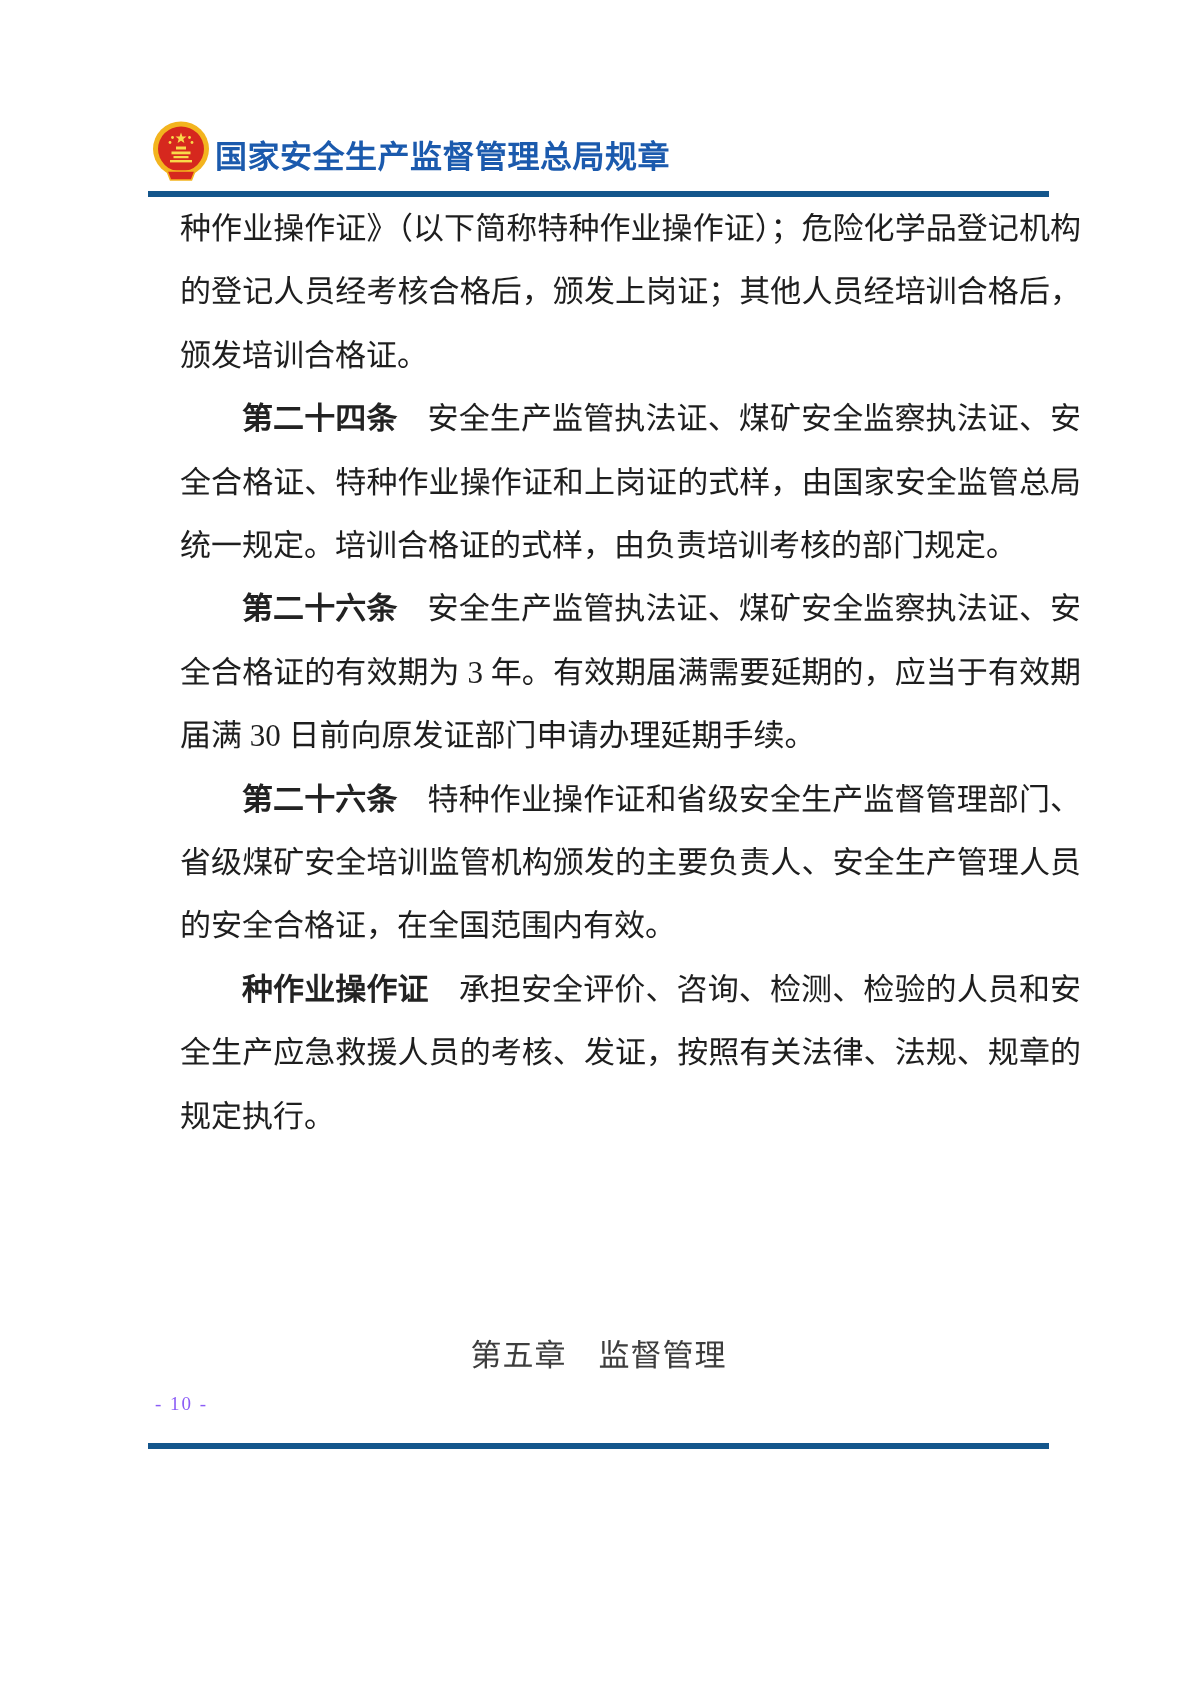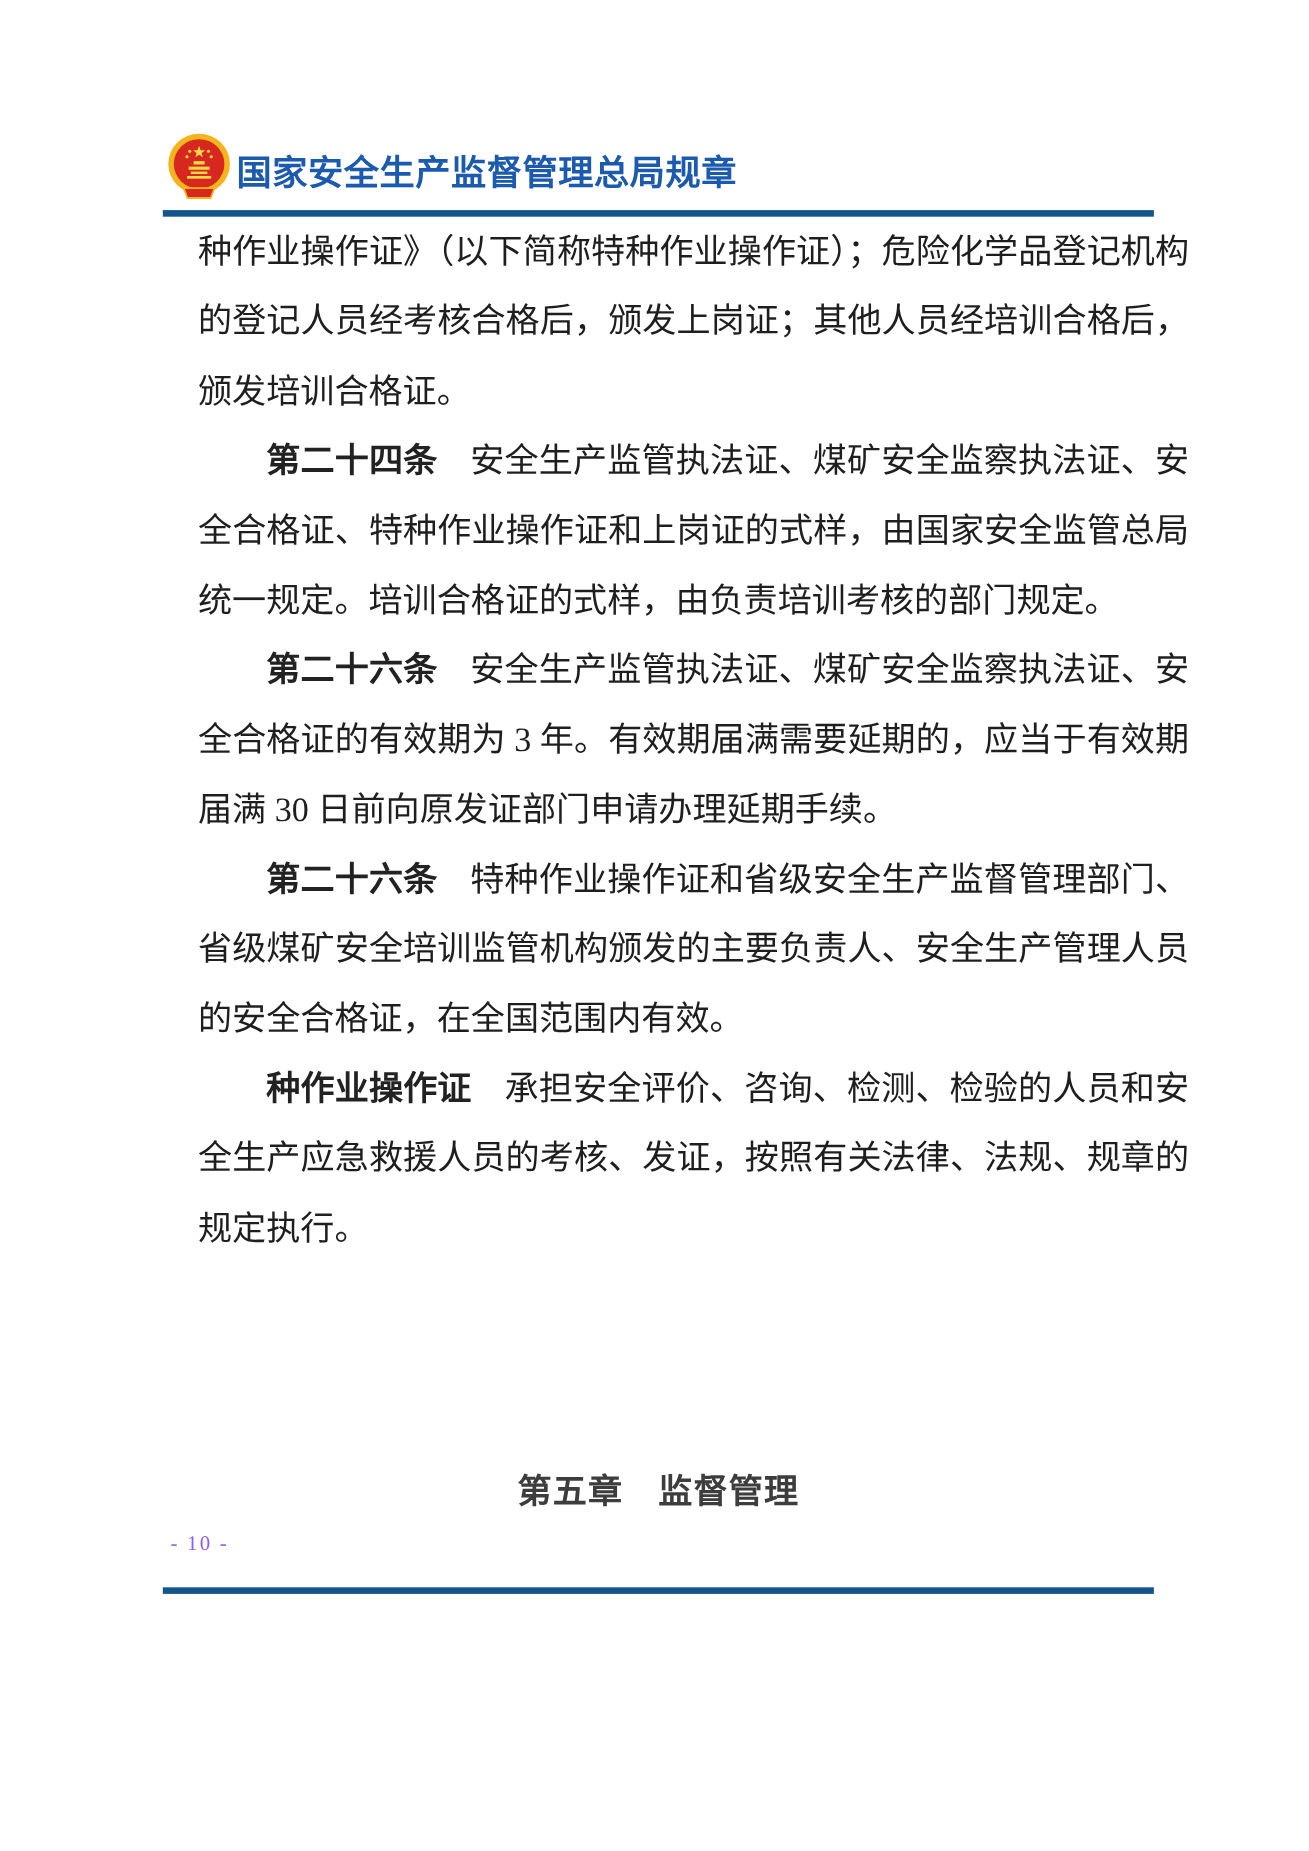--- a/index.html
+++ b/index.html
@@ -74,21 +74,21 @@
     margin-right: 30px;
   }
   
   .chapter-heading {
     position: absolute;
     left: 148px;
     top: 1330px;
     width: 901px;
     text-align: center;
     font-family: "Liberation Sans", sans-serif;
-    font-weight: bold;
+    font-weight: normal;
     font-size: 31px;
     letter-spacing: 1px;
     color: #3d3d3d;
   }
   
   .page-number {
     position: absolute;
     left: 155px;
     top: 1393px;
     font-size: 19px;

